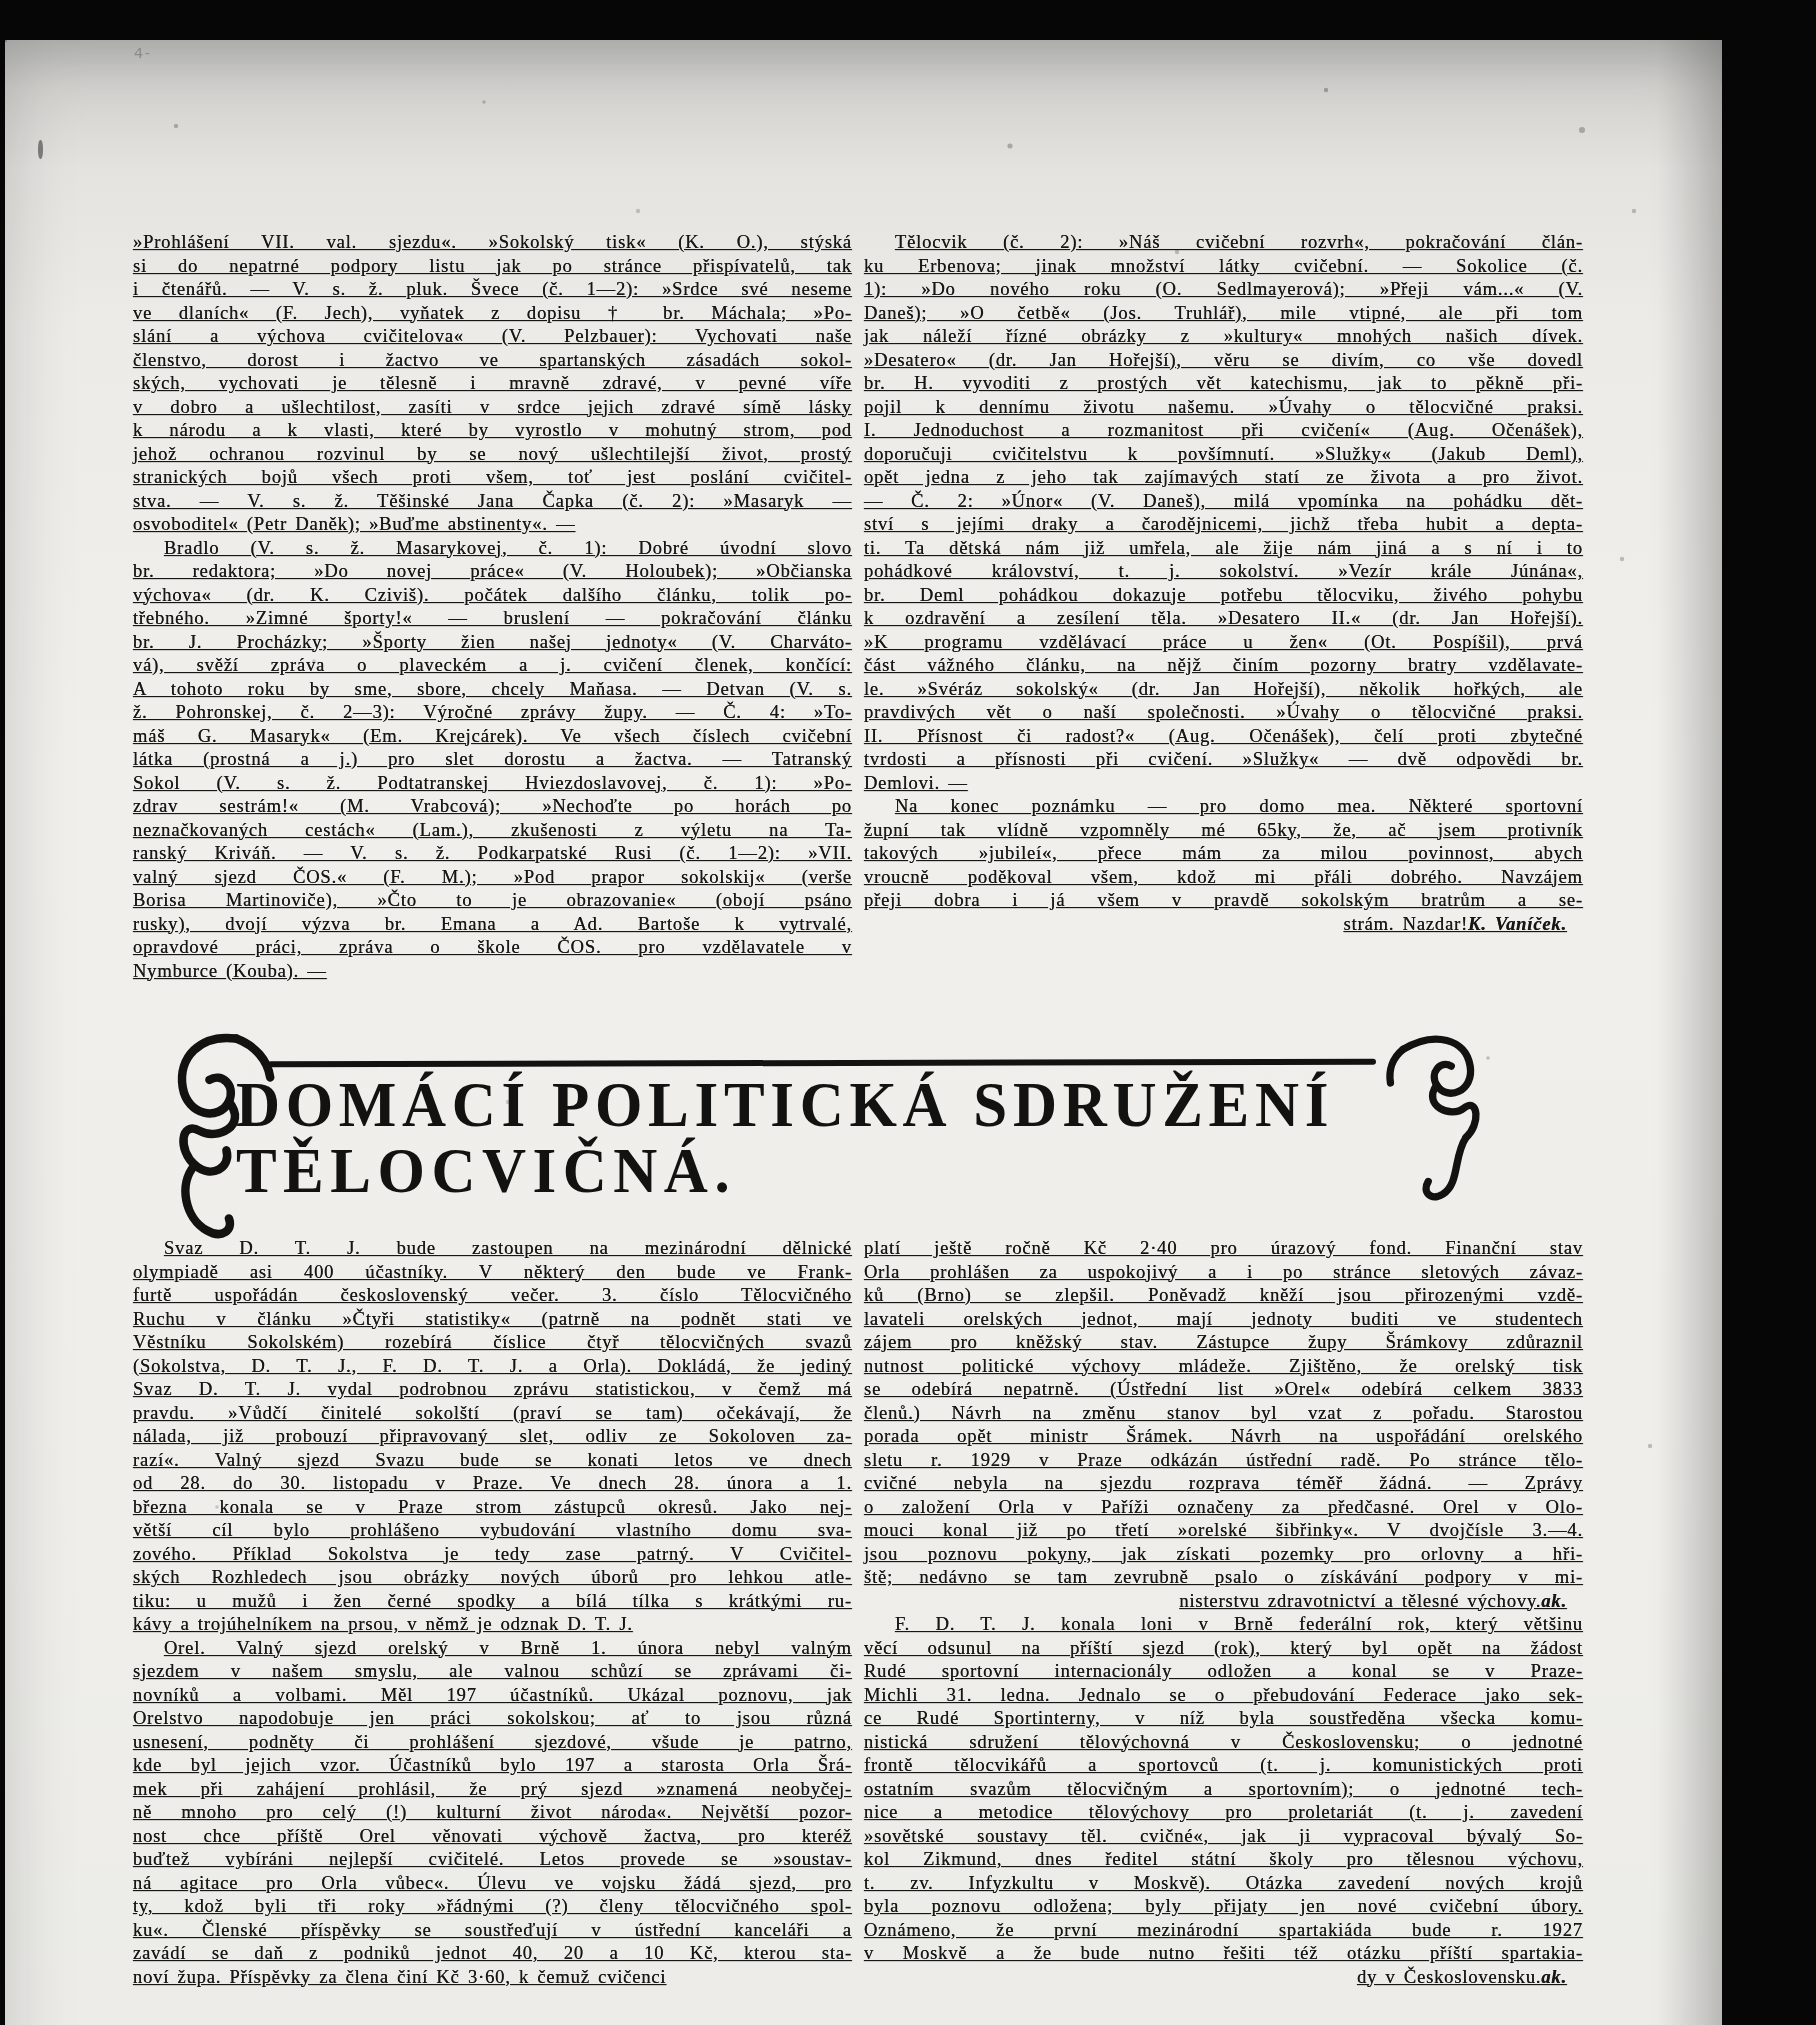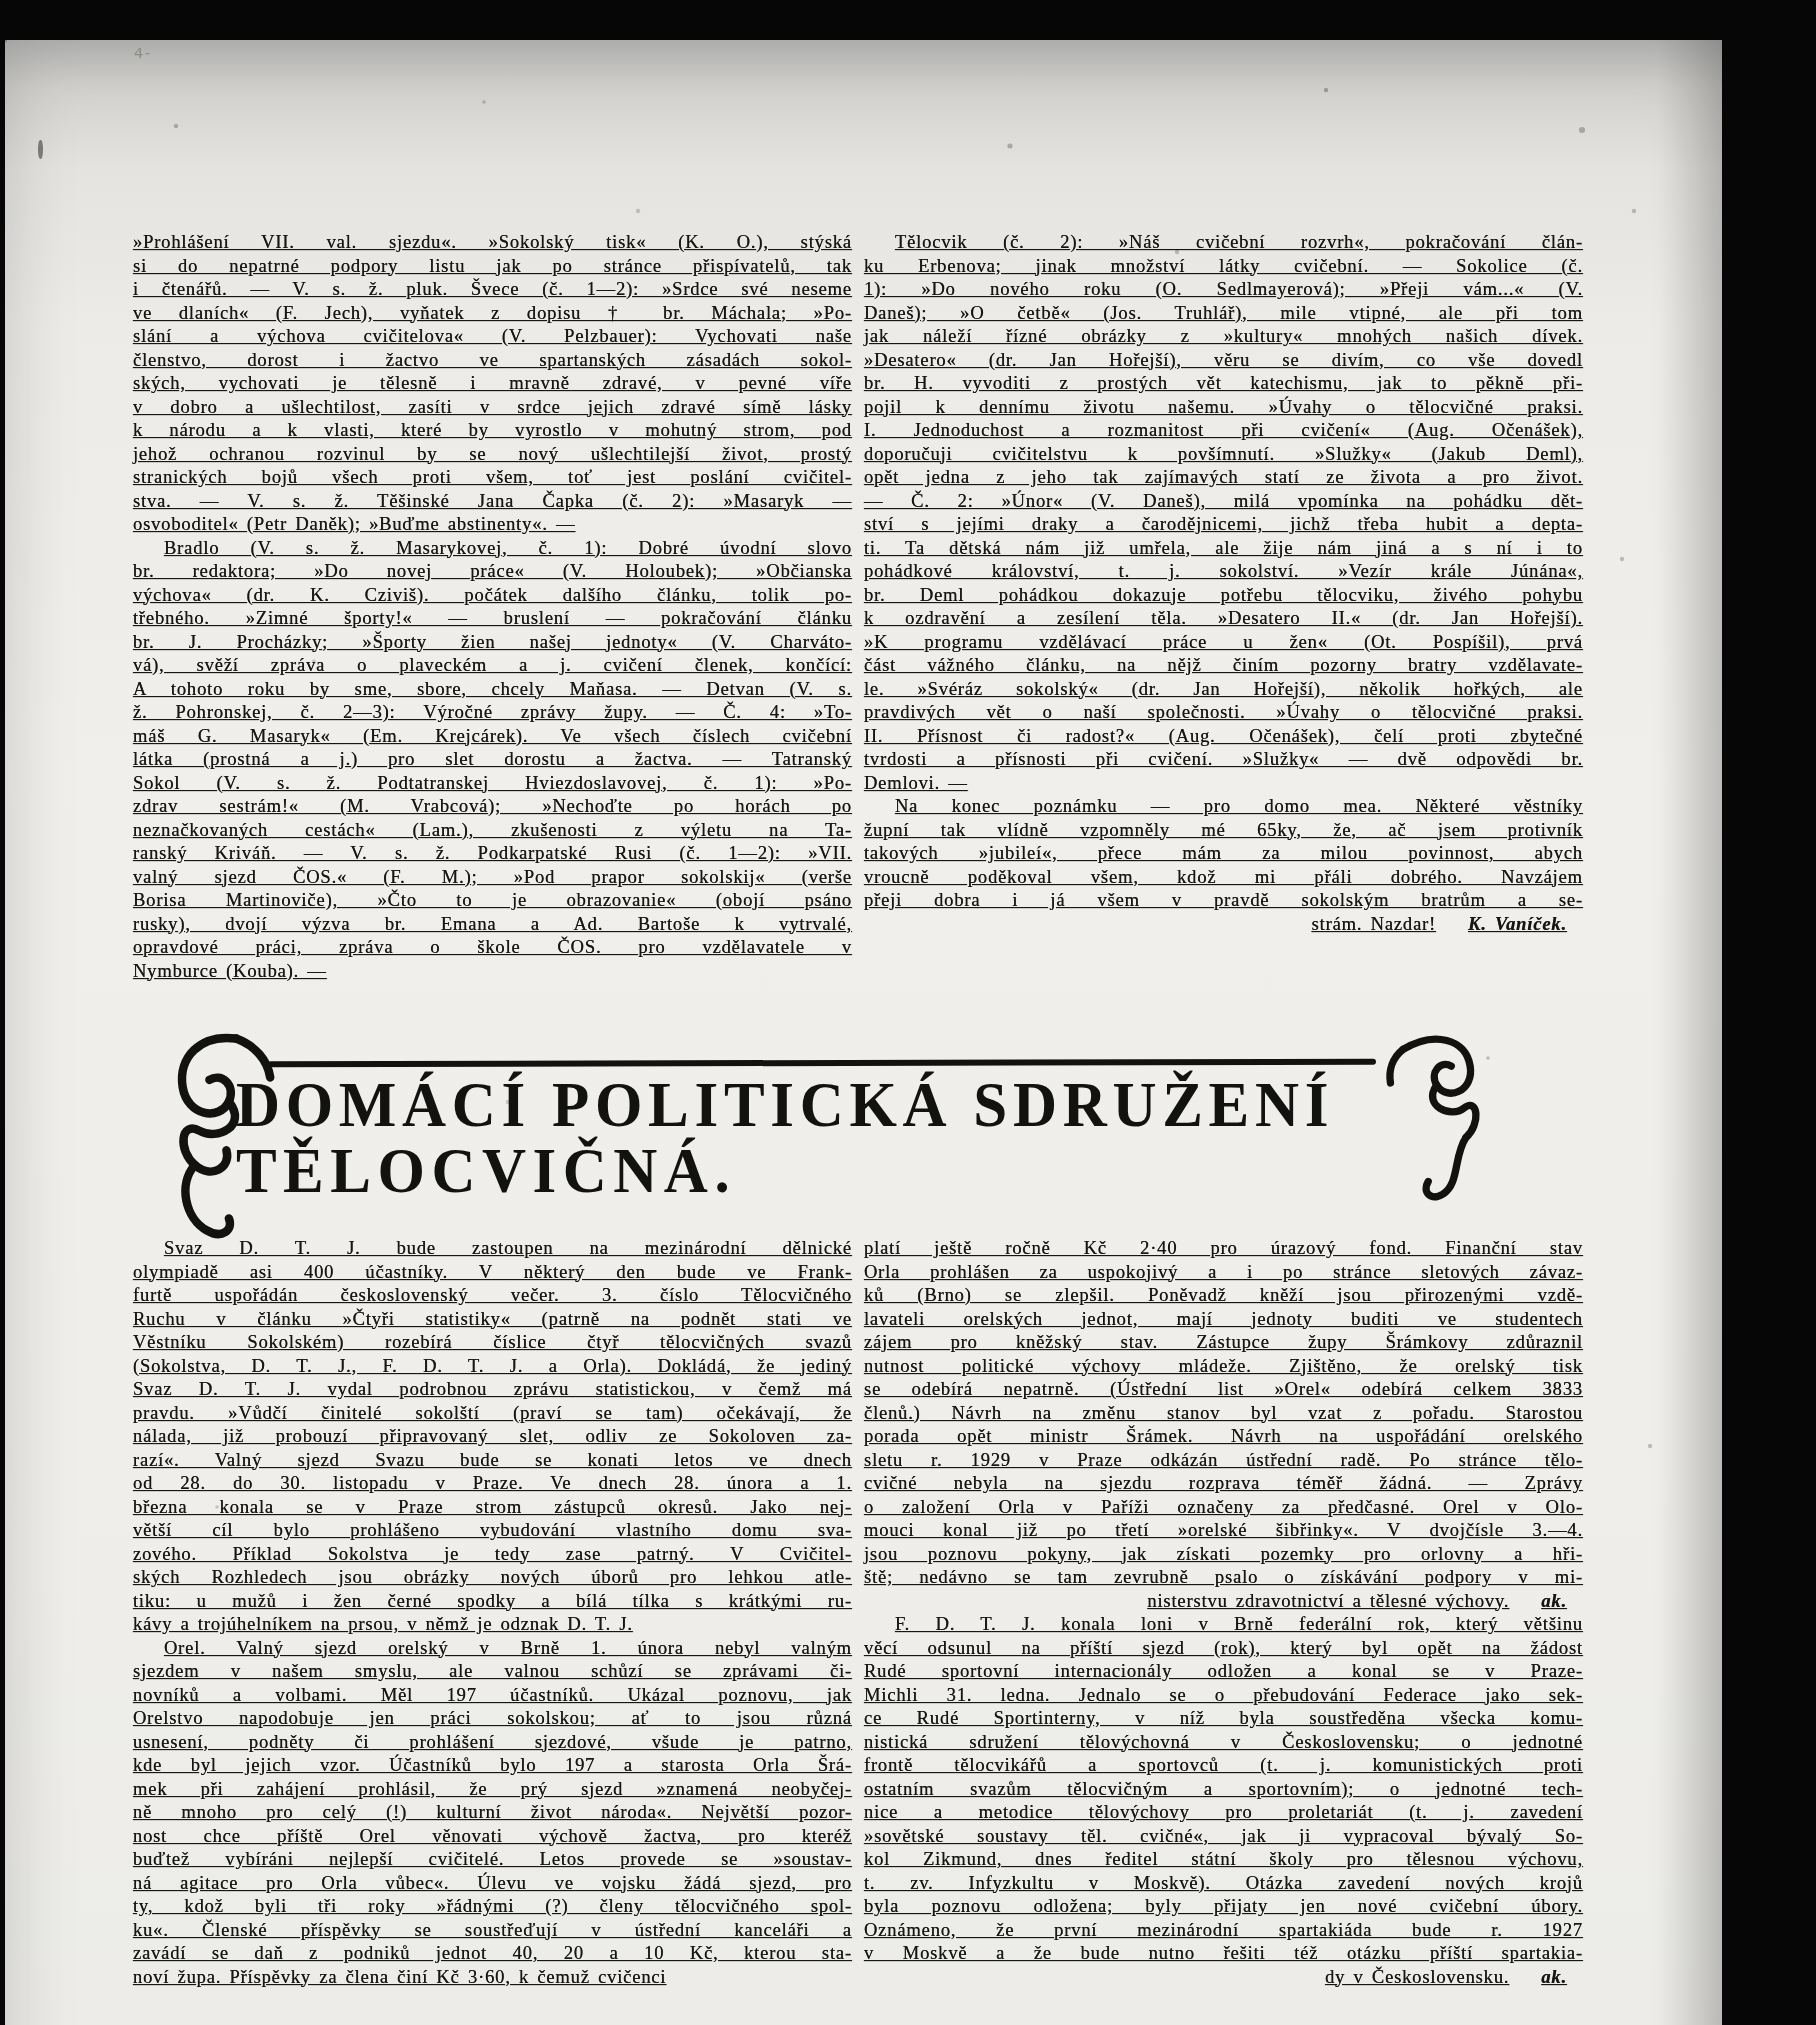--- a/index.html
+++ b/index.html
@@ -49,21 +49,21 @@
   .tline{
     height:23.5px;font-size:18.6px;line-height:23.5px;
     letter-spacing:0.8px;word-spacing:2.8px;
     text-align:justify;text-align-last:justify;
     white-space:normal;overflow:visible;
     text-shadow:0.2px 0.2px 0 rgba(22,22,20,.85);
   }
   .tline-indent{text-indent:31px;}
   .tline-end{text-align-last:left;}
   .tline-sig{display:flex;justify-content:flex-end;text-align-last:left;}
-  .sig{font-style:italic;font-weight:bold;padding-right:16px;margin-left:32px;}
+  .sig{font-style:italic;font-weight:bold;padding-right:16px;}
   
   .heading{position:absolute;left:162px;top:988px;width:1312px;height:227px;color:#121210;}
   .heading-rule{
     position:absolute;left:101px;right:103px;top:32px;height:6px;
     background:#121210;border-radius:3.2px;
     transform:rotate(-0.12deg);
   }
   .heading-text{
     position:absolute;left:69px;right:81px;top:44px;text-align:left;
     font-weight:bold;font-family:"Liberation Serif","DejaVu Serif",serif;
@@ -147,21 +147,21 @@
         <div class="tline">k ozdravění a zesílení těla. »Desatero II.« (dr. Jan Hořejší).</div>
         <div class="tline">»K programu vzdělávací práce u žen« (Ot. Pospíšil), prvá</div>
         <div class="tline">část vážného článku, na nějž činím pozorny bratry vzdělavate-</div>
         <div class="tline">le. »Svéráz sokolský« (dr. Jan Hořejší), několik hořkých, ale</div>
         <div class="tline">pravdivých vět o naší společnosti. »Úvahy o tělocvičné praksi.</div>
         <div class="tline">II. Přísnost či radost?« (Aug. Očenášek), čelí proti zbytečné</div>
         <div class="tline">tvrdosti a přísnosti při cvičení. »Služky« — dvě odpovědi br.</div>
         <div class="tline tline-end">Demlovi. —</div>
       </div>
       <div class="para">
-        <div class="tline tline-indent">Na konec poznámku — pro domo mea. Některé věstníky</div>
+        <div class="tline tline-indent">Na konec poznámku — pro domo mea. Některé sportovní</div>
         <div class="tline">župní tak vlídně vzpomněly mé 65ky, že, ač jsem protivník</div>
         <div class="tline">takových »jubileí«, přece mám za milou povinnost, abych</div>
         <div class="tline">vroucně poděkoval všem, kdož mi přáli dobrého. Navzájem</div>
         <div class="tline">přeji dobra i já všem v pravdě sokolským bratrům a se-</div>
         <div class="tline tline-end tline-sig">
           <span>strám. Nazdar!</span>
           <span class="sig">K. Vaníček.</span>
         </div>
       </div>
     </div>

